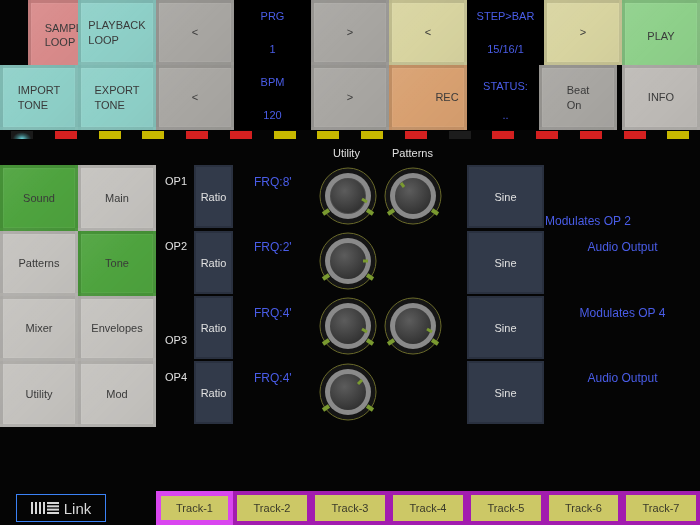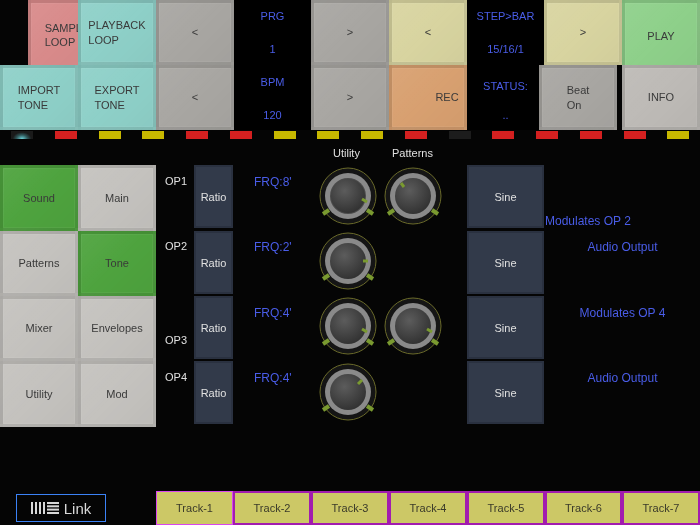--- a/index.html
+++ b/index.html
@@ -15,22 +15,22 @@
   .pad.center span { text-align: center; }
   .pad.grad { background-image: linear-gradient(135deg, rgba(255,255,255,0.06) 0%, rgba(255,255,255,0) 50%, rgba(0,0,0,0.03) 100%); }
   .disp { position: absolute; background: #000; color: #4a5de8; font-size: 11px; text-align: center; }
   .disp div { position: absolute; left: 0; right: 0; }
   .step { position: absolute; top: 131px; width: 22px; height: 8px; }
   .label-w { color: #e0e0e0; font-size: 11px; position: absolute; }
   .blue { color: #4a5de8; font-size: 12px; position: absolute; }
   .ratio { position: absolute; left: 194px; width: 39px; height: 63px; background: #323a4a; border: 2px solid #2a3140; color: #e0e0e0; font-size: 11px; display: flex; align-items: center; justify-content: center; }
   .sine { position: absolute; left: 467px; width: 77px; height: 63px; background: #323a4a; border: 2px solid #2a3140; color: #e0e0e0; font-size: 11px; display: flex; align-items: center; justify-content: center; }
   .knob { position: absolute; width: 60px; height: 60px; }
-  .track { position: absolute; top: 491px; height: 34px; background: #ccc866; border: 2px solid #a21caf; color: #3a3a2a; font-size: 11px; display: flex; align-items: center; justify-content: center; }
-  .track.sel { border: 1px solid #d946ef; }
+  .track { position: absolute; top: 491px; height: 34px; background: #ccc866; border: 4px solid #a21caf; color: #3a3a2a; font-size: 11px; display: flex; align-items: center; justify-content: center; }
+  .track.sel { border: 5px solid #d946ef; }
   .link-btn { position: absolute; left: 4px; top: 494px; width: 90px; height: 28px; border: 1px solid #3b82f6; background: #050505; color: #d8d8d8; font-size: 15px; display: flex; align-items: center; justify-content: center; gap: 5px; margin-left: 12px; }
 </style>
 </head>
 <body>
 
 <div class="pad grad" style="left:0;top:0;width:78px;height:70px;background-color:#d88a8a;margin-left:28px;">
     <span>SAMPLE
 LOOP</span>
   </div>
 <div class="pad grad" style="left:78px;top:0;width:78px;height:65px;background-color:#8ed0c8;">

